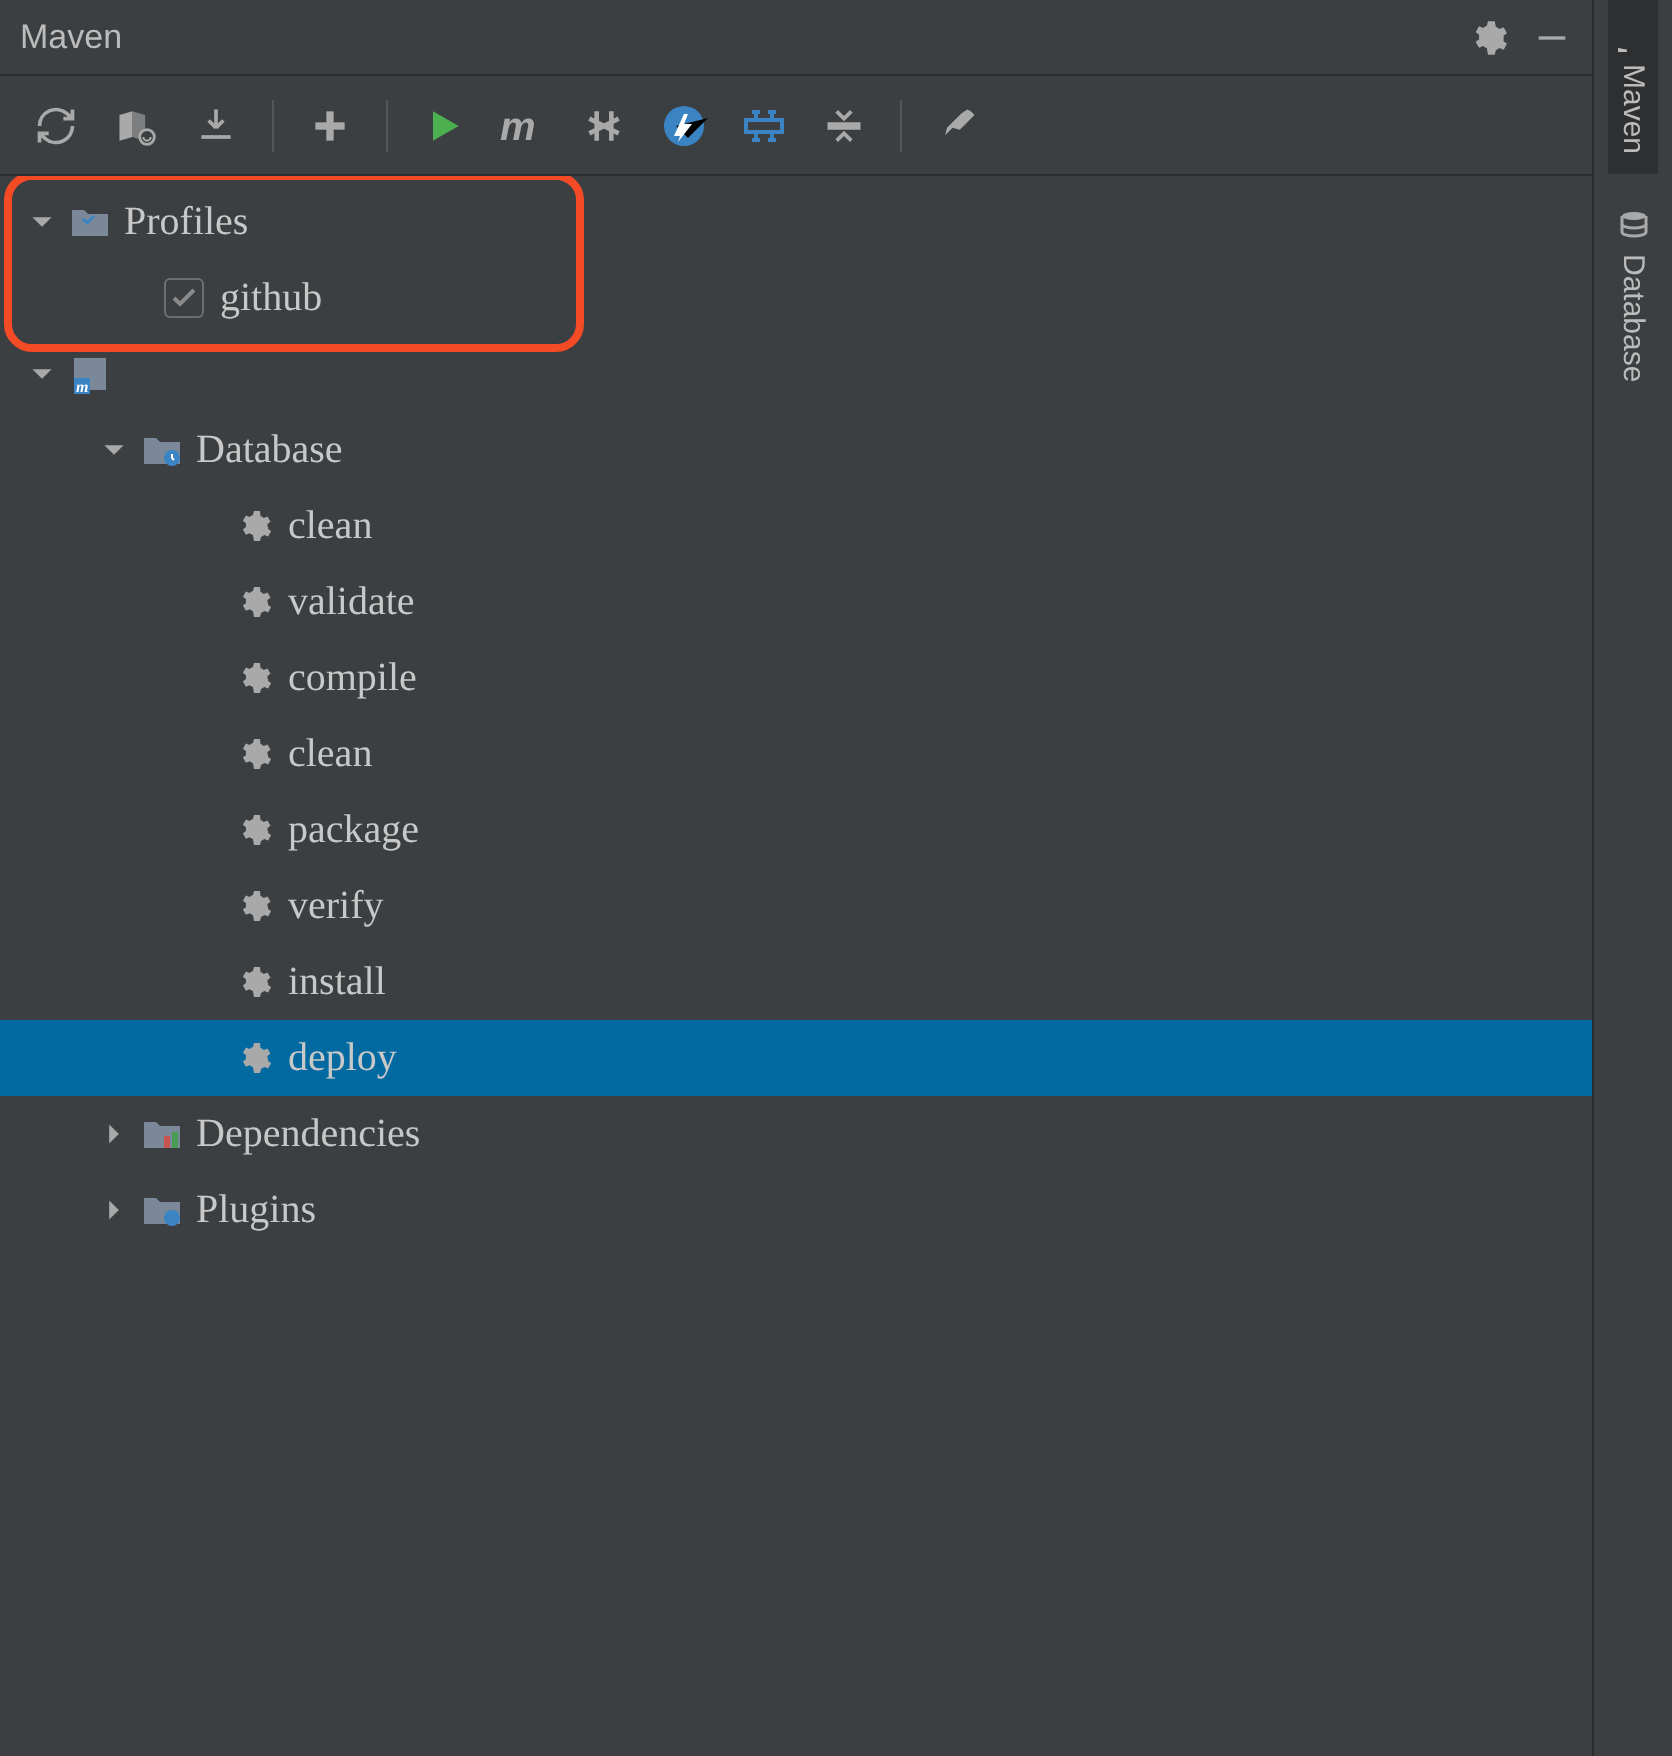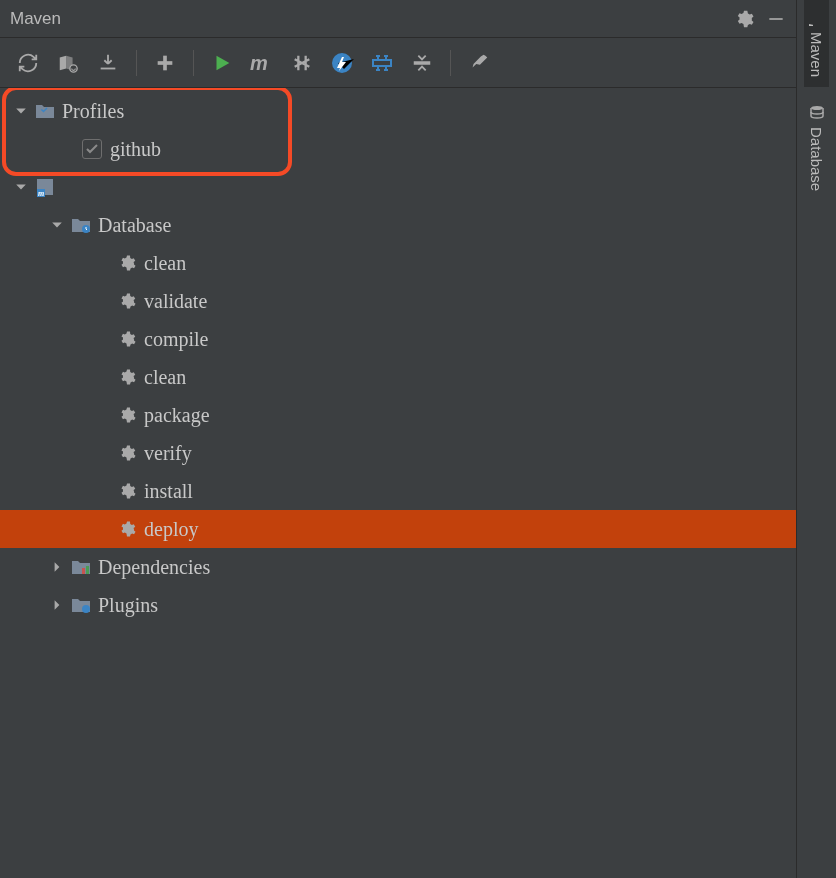--- a/index.html
+++ b/index.html
@@ -57,21 +57,21 @@
       font-family: Liberation Serif, serif;
       font-size: 20px;
     }
     .tree-row {
       display: flex;
       align-items: center;
       height: 38px;
       white-space: nowrap;
       color: #c8c8c8;
     }
-    .tree-row.selected { background: #c2410c; }
+    .tree-row.selected { background: #0369a1; }
     .tree-row .spacer { display: inline-block; }
     .arrow {
       width: 18px;
       height: 18px;
       display: inline-flex;
       align-items: center;
       justify-content: center;
       margin-right: 4px;
     }
     .node-icon {

